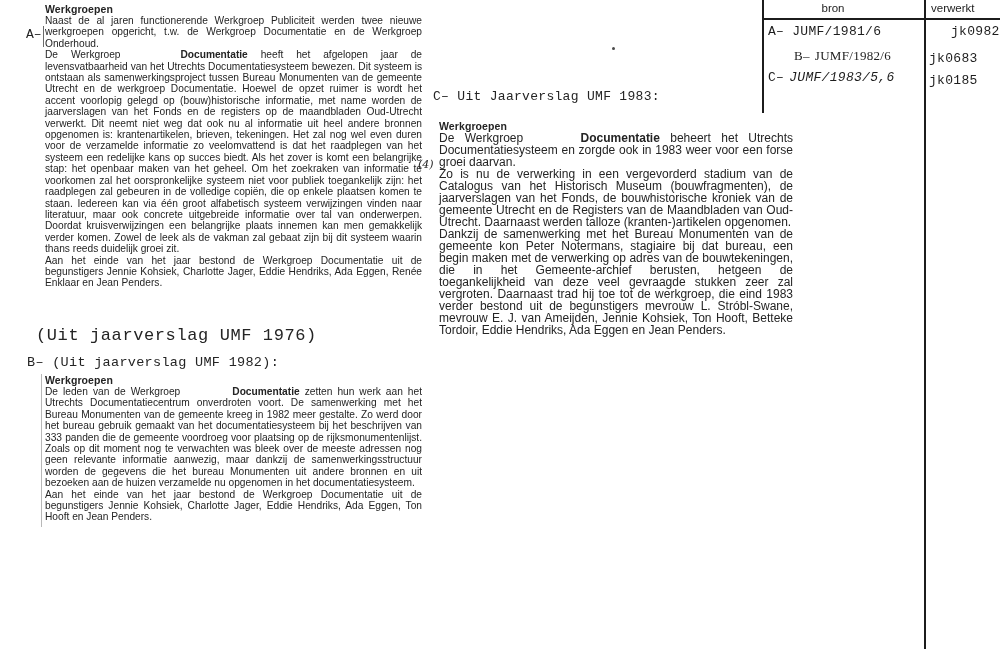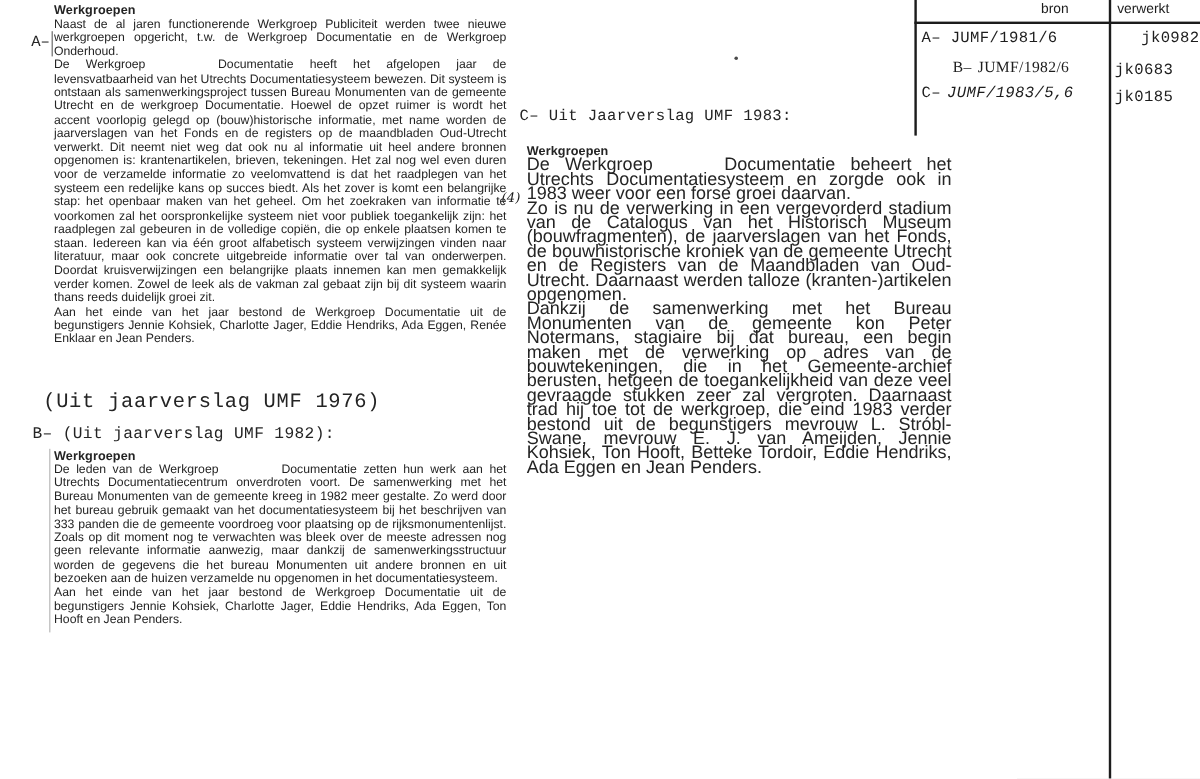--- a/index.html
+++ b/index.html
@@ -8,35 +8,35 @@
     background:#ffffff; overflow:hidden;
     font-family:"Liberation Sans", sans-serif; color:#242424;
   }
   .mono { font-family:"Liberation Mono","DejaVu Sans Mono",monospace; }
   .hand { font-family:"DejaVu Serif", serif; font-style:italic; }
   .abs { position:absolute; }
   .vline { position:absolute; background:#1c1c1c; }
   .hline { position:absolute; background:#1c1c1c; }
   .sec-heading { font-size:10.5px; font-weight:bold; line-height:12px; letter-spacing:0.1px; }
   .body-text { font-size:10.2px; line-height:11.4px; text-align:justify; margin:0; }
-  .body-text-c { font-size:15px; line-height:12px; text-align:justify; margin:0; }
+  .body-text-c { font-size:12px; line-height:12px; text-align:justify; margin:0; }
   .ledger-cell { position:absolute; font-size:13px; letter-spacing:0.3px; color:#1d1d1d; white-space:nowrap; }
   .ledger-head { position:absolute; font-size:11.5px; color:#1d1d1d; }
-  b { font-weight:normal;margin-left:47px; }
+  b { font-weight:bold;margin-left:47px; }
 </style>
 </head>
 <body>
 
 <div class="page">
 
   <div class="vline" style="left:762px;top:0;width:2px;height:113px;"></div>
   <div class="vline" style="left:924px;top:0;width:2px;height:649px;"></div>
   <div class="hline" style="left:762px;top:18px;width:238px;height:2px;"></div>
 
-  <div class="ledger-head" style="left:784px;top:2px;width:158px;text-align:center;padding-left:16px;">bron</div>
+  <div class="ledger-head" style="left:738px;top:2px;width:158px;text-align:center;padding-left:16px;">bron</div>
   <div class="ledger-head" style="left:931px;top:2px;">verwerkt</div>
 
   <div class="ledger-cell mono" style="left:768px;top:24px;">
     <span>A–</span><span style="margin-left:8px;">JUMF/1981/6</span>
   </div>
   <div class="ledger-cell mono" style="left:951px;top:24px;">jk0982</div>
 
   <div class="ledger-cell mono" style="left:794px;top:48px;font-family:Liberation Serif, serif;">
     <span>B–</span><span style="margin-left:5px;">JUMF/1982/6</span>
   </div>

